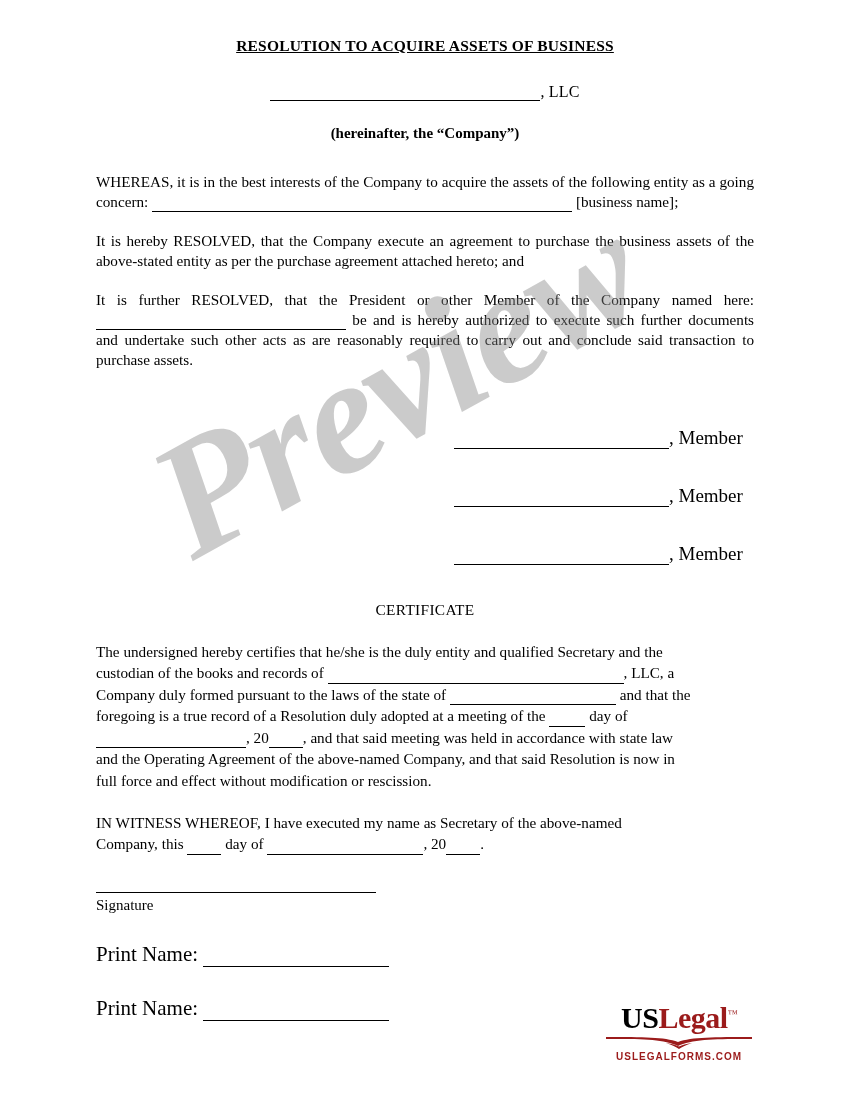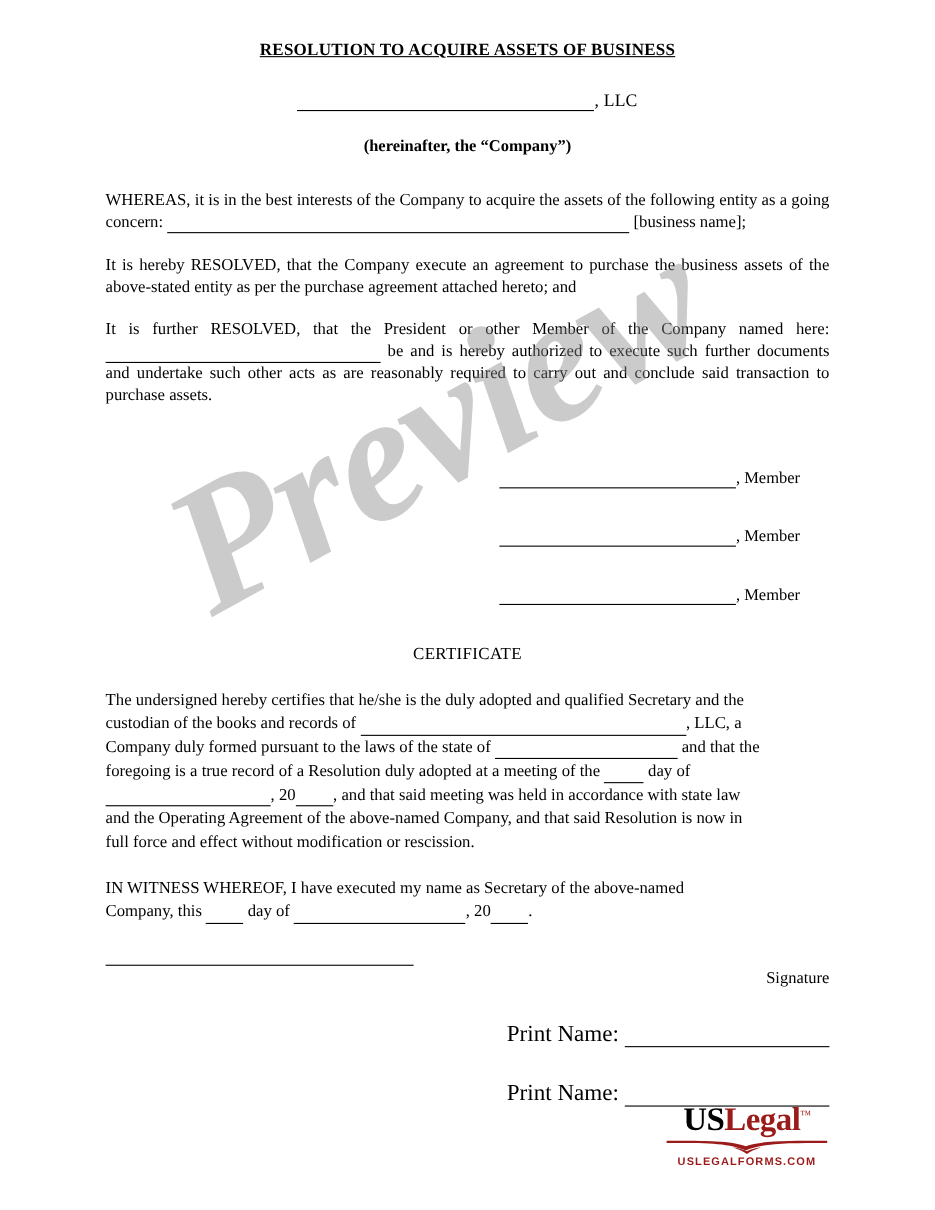--- a/index.html
+++ b/index.html
@@ -61,21 +61,21 @@
     border-bottom: 1px solid #000;
     height: 13px;
     vertical-align: bottom;
   }
   .sig-block {
     margin-top: 56px;
     margin-left: 358px;
   }
   .sig-row {
     margin-bottom: 36px;
-    font-size: 15px;
+    font-size: 19px;
     white-space: nowrap;
   }
   .sig-line {
     display: inline-block;
     border-bottom: 1px solid #000;
     width: 215px;
     height: 13px;
     vertical-align: bottom;
   }
   .certificate-heading {
@@ -85,21 +85,20 @@
     letter-spacing: 0.3px;
   }
   .cert-par {
     font-size: 15.2px;
     line-height: 1.42;
     margin: 0 0 20px 0;
     text-align: left;
   }
   .bottom-block {
     margin-top: 36px;
-    text-align: right;
   }
   .sig-final-line {
     border-bottom: 1px solid #000;
     width: 280px;
     height: 1px;
     margin-bottom: 4px;
   }
   .sig-label {
     font-size: 15px;
     margin-bottom: 28px;
@@ -212,21 +211,21 @@
       <span class="sig-line"></span><span>, Member</span>
     </div>
     <div class="sig-row">
       <span class="sig-line"></span><span>, Member</span>
     </div>
   </div>
 
   <div class="certificate-heading">CERTIFICATE</div>
 
   <p class="cert-par">
-    <span>The undersigned hereby certifies that he/she is the duly adopted and qualified Secretary and the</span><br>
+    <span>The undersigned hereby certifies that he/she is the duly entity and qualified Secretary and the</span><br>
     <span>custodian of the books and records of </span><span class="inline-rule" style="width:296px;"></span><span>, LLC, a</span><br>
     <span>Company duly formed pursuant to the laws of the state of </span><span class="inline-rule" style="width:166px;"></span><span> and that the</span><br>
     <span>foregoing is a true record of a Resolution duly adopted at a meeting of the </span><span class="inline-rule" style="width:36px;"></span><span> day of</span><br>
     <span class="inline-rule" style="width:150px;"></span><span>, 20</span><span class="inline-rule" style="width:34px;"></span><span>, and that said meeting was held in accordance with state law</span><br>
     <span>and the Operating Agreement of the above-named Company, and that said Resolution is now in</span><br>
     <span>full force and effect without modification or rescission.</span>
   </p>
 
   <p class="cert-par">
     <span>IN WITNESS WHEREOF, I have executed my name as Secretary of the above-named</span><br>

